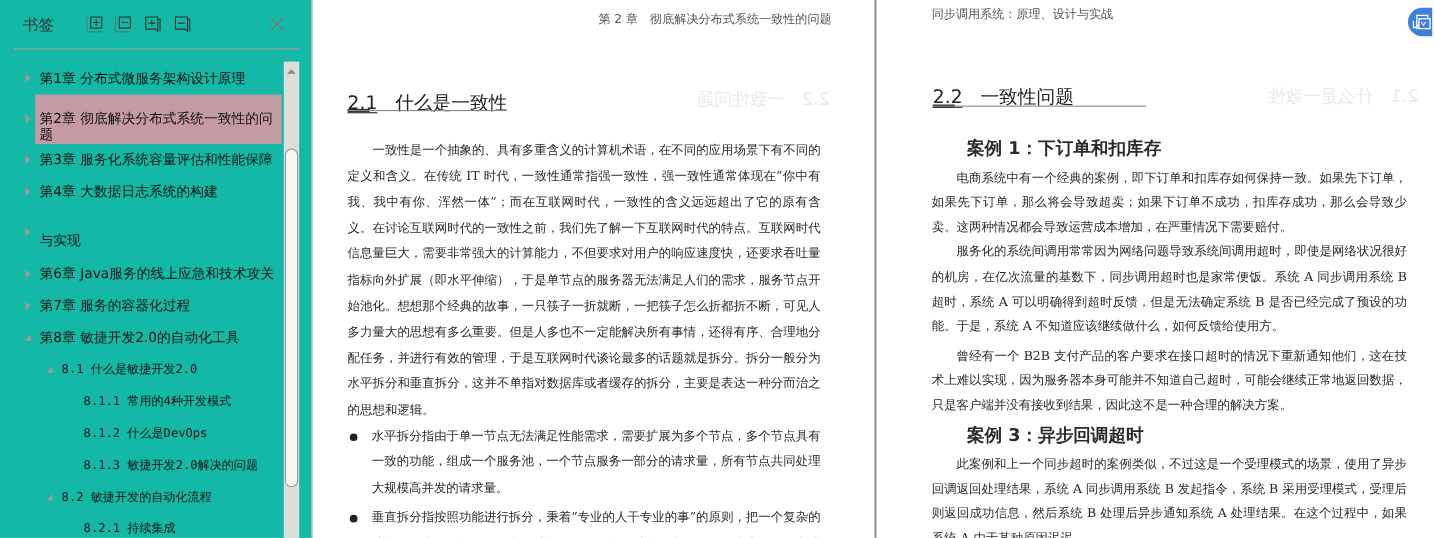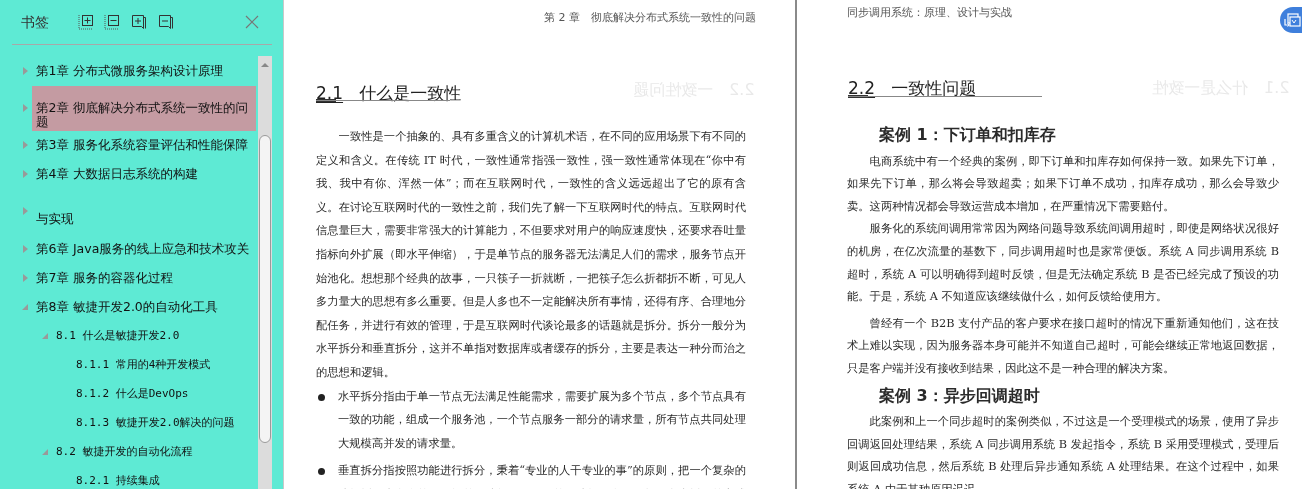--- a/index.html
+++ b/index.html
@@ -1,20 +1,20 @@
 <!DOCTYPE html>
 <html><head>
 <meta charset="utf-8">
 <style>
   * { box-sizing: border-box; margin: 0; padding: 0; }
   html, body { width: 1304px; height: 489px; overflow: hidden; background: #ffffff; }
   body { position: relative; font-family: "DejaVu Sans", sans-serif; color: #222; }
 
   
-  .sidebar { position: absolute; left: 0; top: 0; width: 284px; height: 489px; background: #5eead4; border-right: 1px solid #c8c8c8; }
+  .sidebar { position: absolute; left: 0; top: 0; width: 284px; height: 489px; background: #14b8a6; border-right: 1px solid #c8c8c8; }
   .sb-header { position: absolute; left: 0; top: 0; width: 284px; height: 46px; }
   .sb-title { position: absolute; left: 21px; top: 14px; font-size: 14px; color: #333; }
   .sb-tool { position: absolute; top: 14px; width: 16px; height: 16px; cursor: pointer; }
   .sb-close { position: absolute; left: 244px; top: 14px; width: 16px; height: 16px; cursor: pointer; }
   .sb-divider { position: absolute; left: 12px; top: 44px; width: 260px; height: 1px; background: #a8a8a8; }
 
   .tree { position: absolute; left: 0; top: 50px; width: 256px; height: 439px; overflow: hidden; }
   .item { position: absolute; left: 0; width: 256px; font-size: 12.5px; color: #111; line-height: 14px; cursor: pointer; }
   .item .tri { position: absolute; top: 3px; width: 8px; height: 8px; }
   .item .lbl { position: absolute; }

